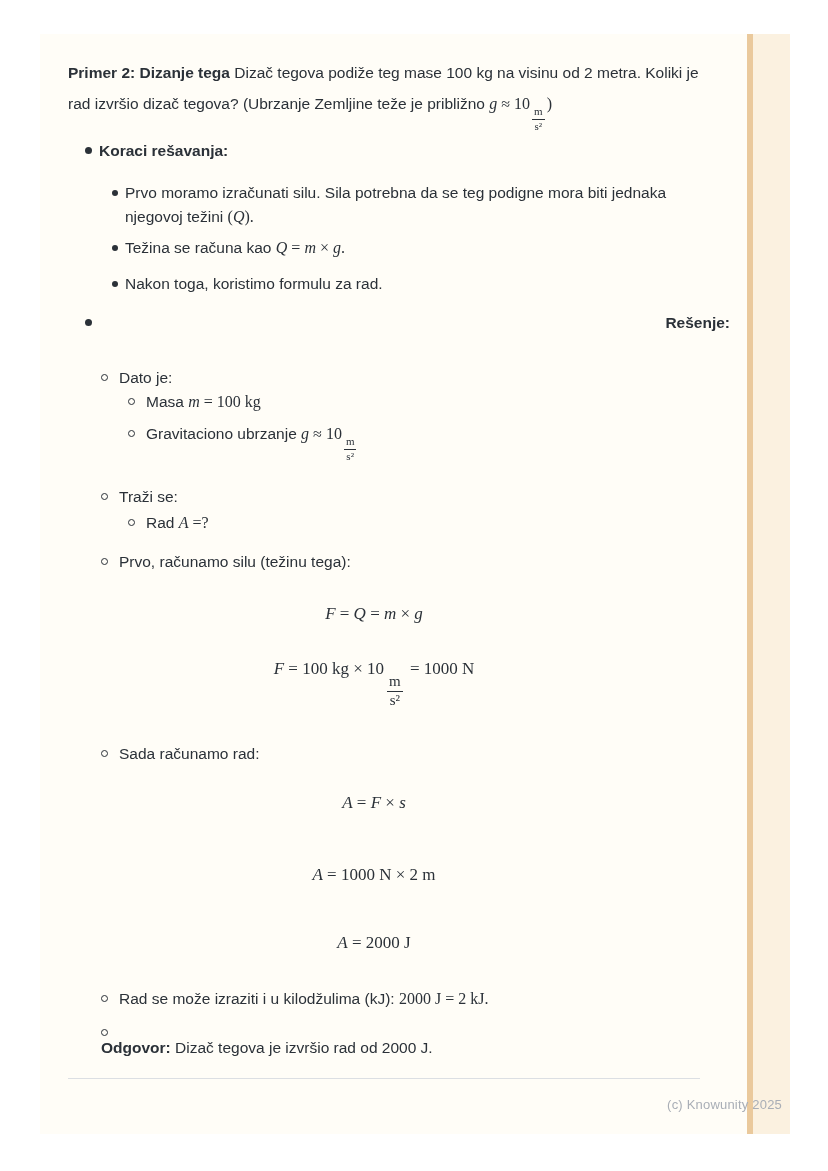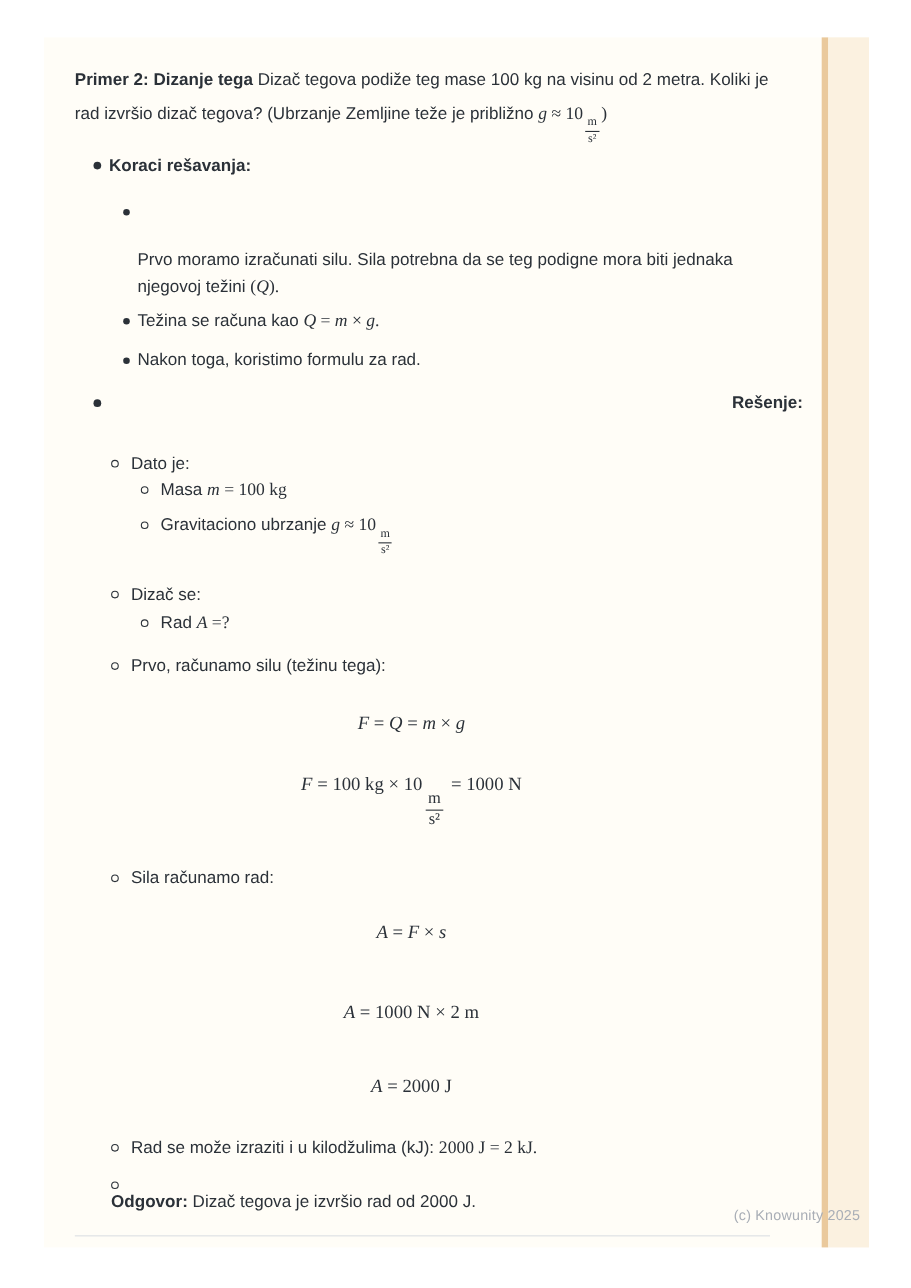--- a/index.html
+++ b/index.html
@@ -26,21 +26,21 @@
   
   .row{display:flex;align-items:flex-start;}
   .b-disc{flex:0 0 auto;width:6px;height:6px;border-radius:50%;background:#2b3138;margin-top:9px;}
   .b-disc.big{width:7px;height:7px;margin-top:8px;}
   .b-circ{flex:0 0 auto;width:5px;height:5px;border:1.5px solid #2b3138;border-radius:50%;background:transparent;margin-top:8px;}
   .l1{margin-left:17px;} .l1 .b-disc{margin-right:7px;}
   .l2d{margin-left:44px;} .l2d .b-disc{margin-right:7px;}
   .l2c{margin-left:33px;} .l2c .b-circ{margin-right:11px;}
   .l3c{margin-left:60px;} .l3c .b-circ{margin-right:11px;}
   .t{font-size:15.5px;line-height:24px;}
-  .t.wrap2{width:600px;margin-top:44px;}
+  .t.wrap2{width:600px;}
   .bold{font-weight:bold;}
   .para{font-size:15.5px;line-height:31px;width:645px;}
   
   .math{font-family:"Liberation Serif", serif;font-size:16px;}
   .mi{font-style:italic;}
   .eq{width:612px;text-align:center;font-size:17px;line-height:24px;}
   .frac{display:inline-flex;flex-direction:column;align-items:center;vertical-align:-6px;line-height:1.05;font-size:11px;margin:0 2px;}
   .frac .fnum{border-bottom:1px solid #2b3138;padding:0 2px 1px;}
   .frac .fden{padding-top:1px;text-align:right;}
   .eq .frac{font-size:15px;vertical-align:-12px;margin:0 3px;}
@@ -109,21 +109,21 @@
     <div class="row l3c" style="margin-top:8px;">
       <span class="b-circ"></span>
       <span class="t"><span>Gravitaciono ubrzanje </span><span class="math"><span class="mi">g</span><span> ≈ 10</span><span class="frac">
               <span class="fnum">m</span>
               <span class="fden">s²</span>
             </span></span></span>
     </div>
 
     <div class="row l2c" style="margin-top:23px;">
       <span class="b-circ"></span>
-      <span class="t">Dizač se:</span>
+      <span class="t">Traži se:</span>
     </div>
 
     <div class="row l3c" style="margin-top:2px;">
       <span class="b-circ"></span>
       <span class="t"><span>Rad </span><span class="math"><span class="mi">A</span><span> =?</span></span></span>
     </div>
 
     <div class="row l2c" style="margin-top:15px;">
       <span class="b-circ"></span>
       <span class="t">Prvo, računamo silu (težinu tega):</span>
@@ -131,21 +131,21 @@
 
     <div class="eq math" style="margin-top:28px;"><span class="mi">F</span><span> = </span><span class="mi">Q</span><span> = </span><span class="mi">m</span><span> × </span><span class="mi">g</span></div>
 
     <div class="eq math" style="margin-top:31px;"><span class="mi">F</span><span> = 100 kg × 10</span><span class="frac">
           <span class="fnum">m</span>
           <span class="fden">s²</span>
         </span><span> = 1000 N</span></div>
 
     <div class="row l2c" style="margin-top:33px;">
       <span class="b-circ"></span>
-      <span class="t">Sila računamo rad:</span>
+      <span class="t">Sada računamo rad:</span>
     </div>
 
     <div class="eq math" style="margin-top:25px;"><span class="mi">A</span><span> = </span><span class="mi">F</span><span> × </span><span class="mi">s</span></div>
 
     <div class="eq math" style="margin-top:48px;"><span class="mi">A</span><span> = 1000 N × 2 m</span></div>
 
     <div class="eq math" style="margin-top:44px;"><span class="mi">A</span><span> = 2000 J</span></div>
 
     <div class="row l2c" style="margin-top:32px;">
       <span class="b-circ"></span>

